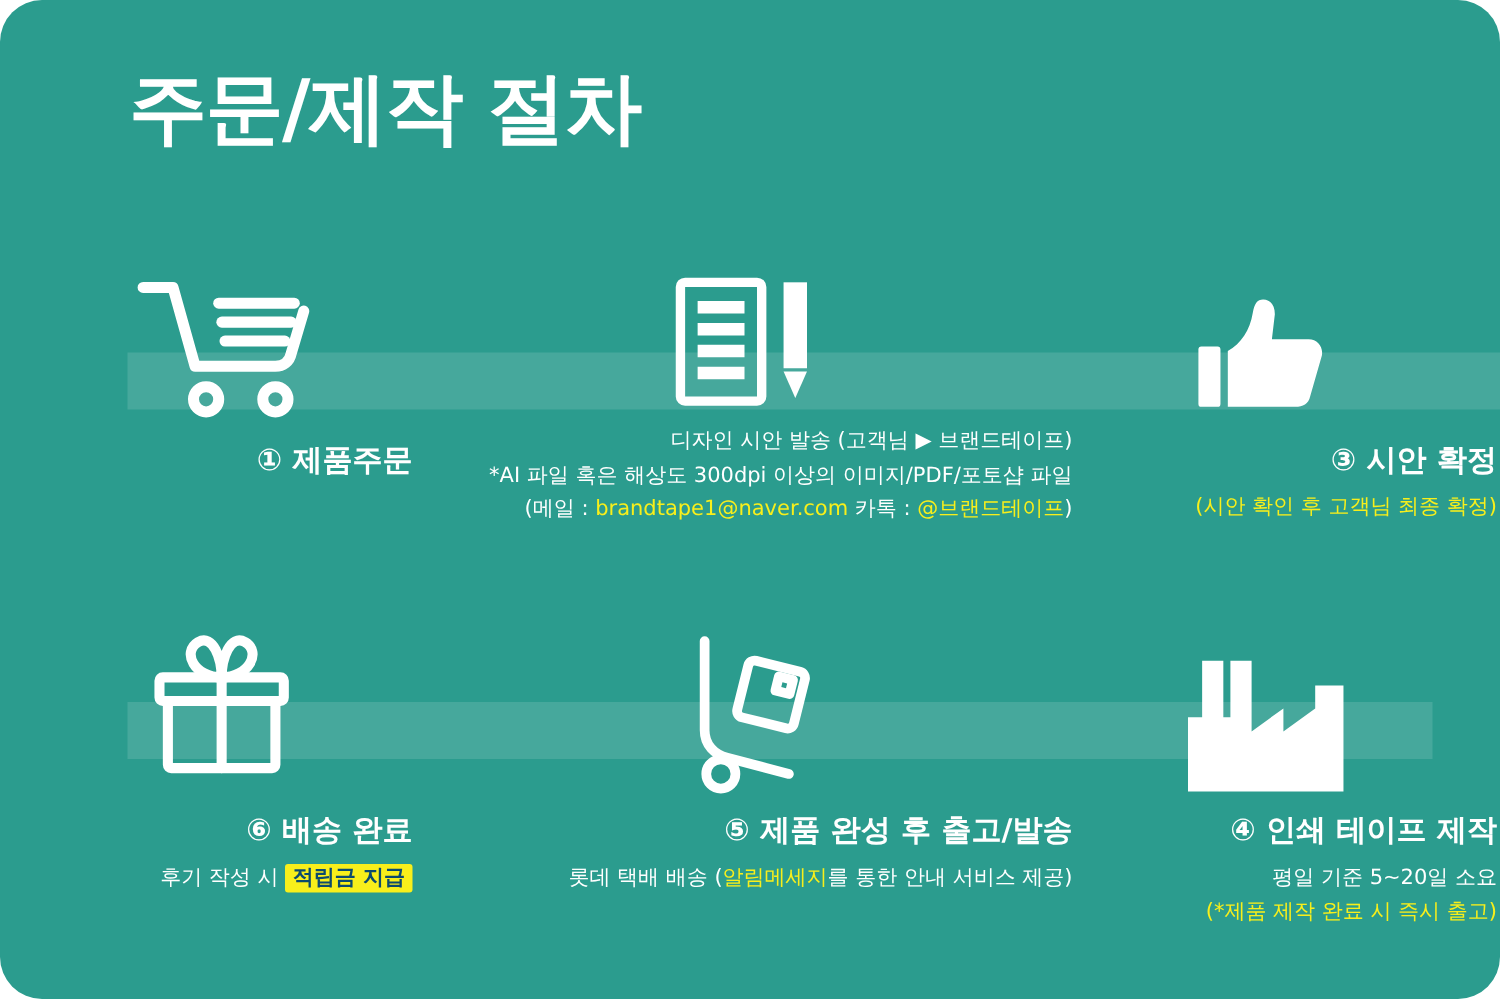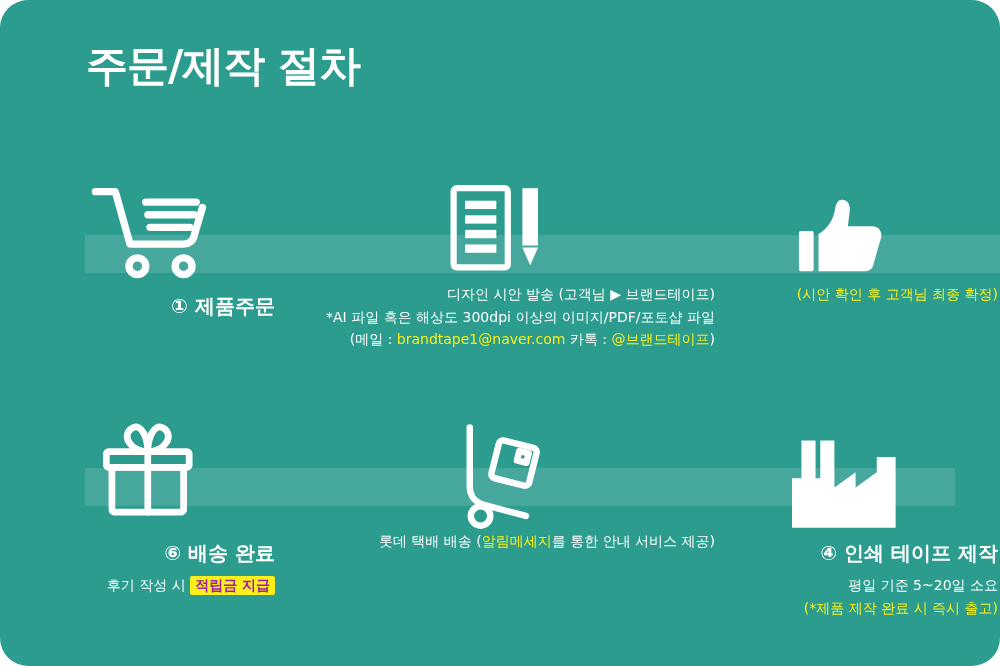--- a/index.html
+++ b/index.html
@@ -13,21 +13,21 @@
     background: #2b9c8e;
     border-radius: 28px;
     overflow: hidden;
   }
 
   .title {
     position: absolute;
     left: 86px;
     top: 38px;
     margin: 0;
-    font-size: 42px;
+    font-size: 52px;
     font-weight: 800;
     color: #ffffff;
     letter-spacing: -1px;
   }
 
   .band {
     position: absolute;
     height: 38px;
     background: rgba(255, 255, 255, 0.13);
   }
@@ -50,21 +50,21 @@
     font-size: 20px;
     font-weight: 700;
     color: #ffffff;
   }
   .sub { font-size: 14px; line-height: 1.55; }
   .sub p { margin: 1px 0; }
 
   .yl { color: #f8ef1b; }
   .badge {
     background: #f8ef1b;
-    color: #a21caf;
+    color: #0c4a6e;
     font-weight: 700;
     padding: 1px 5px 2px;
     border-radius: 2px;
   }
 
   #step1 { left: 25px;  top: 165px; width: 250px; }
   #step2 { left: 285px; top: 165px; width: 430px; }
   #step3 { left: 692px; top: 165px; width: 306px; }
   #step6 { left: 25px;  top: 412px; width: 250px; }
   #step5 { left: 285px; top: 412px; width: 430px; }
@@ -123,20 +123,21 @@
 
   <section class="step" id="step3">
     <div class="icon-wrap">
       <svg viewBox="0 0 110 100" width="108" height="98" aria-hidden="true">
         <g fill="#fff">
           <rect x="8" y="47" width="15" height="41" rx="2"></rect>
           <path d="M28 88 V50 c9 -5 15 -14 17 -26 c1 -6 3 -9 7 -9 c5 0 8 4 8 10 l-2 17 h25 c6 0 10 5 9 11 l-8 28 c-1 5 -5 7 -10 7 z"></path>
         </g>
       </svg>
     </div>
+    <h2>③ 시안 확정</h2>
     <div class="sub">
       <p><span class="yl">(시안 확인 후 고객님 최종 확정)</span></p>
     </div>
   </section>
 
   <section class="step" id="step6">
     <div class="icon-wrap">
       <svg viewBox="0 0 100 100" width="112" height="112" aria-hidden="true">
         <g fill="none" stroke="#fff" stroke-width="6" stroke-linecap="round" stroke-linejoin="round">
           <rect x="16" y="44" width="64" height="40" rx="2"></rect>
@@ -158,20 +159,21 @@
         <g fill="none" stroke="#fff" stroke-width="6" stroke-linecap="round" stroke-linejoin="round">
           <path d="M22 5 v55 c0 9 6 15 14 17 l38 10"></path>
           <circle cx="32" cy="87" r="9"></circle>
           <g transform="rotate(14 63 38)">
             <rect x="45" y="20" width="36" height="36" rx="4"></rect>
             <rect x="65" y="26" width="9" height="9"></rect>
           </g>
         </g>
       </svg>
     </div>
+    <h2>⑤ 제품 완성 후 출고/발송</h2>
     <div class="sub">
       <p><span>롯데 택배 배송 (</span><span class="yl">알림메세지</span><span>를 통한 안내 서비스 제공)</span></p>
     </div>
   </section>
 
   <section class="step" id="step4">
     <div class="icon-wrap">
       <svg viewBox="0 0 110 90" width="130" height="106" aria-hidden="true">
         <path fill="#fff" d="M10 88 L10 46 L18 46 L18 14 L30 14 L30 46 L34 46 L34 14 L46 14 L46 54 L64 41 L64 54 L82 41 L82 28 L98 28 L98 88 Z"></path>
       </svg>

